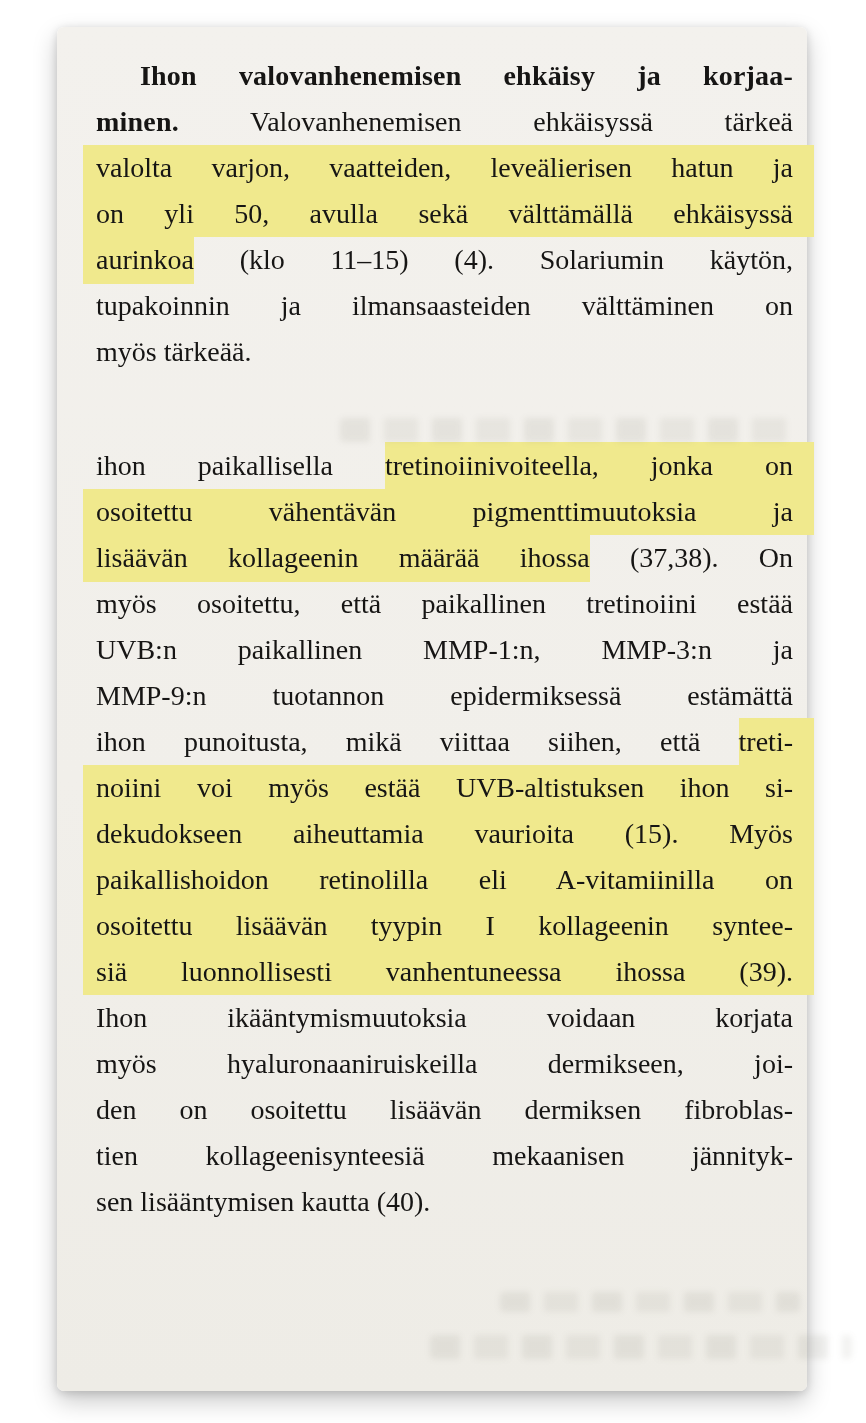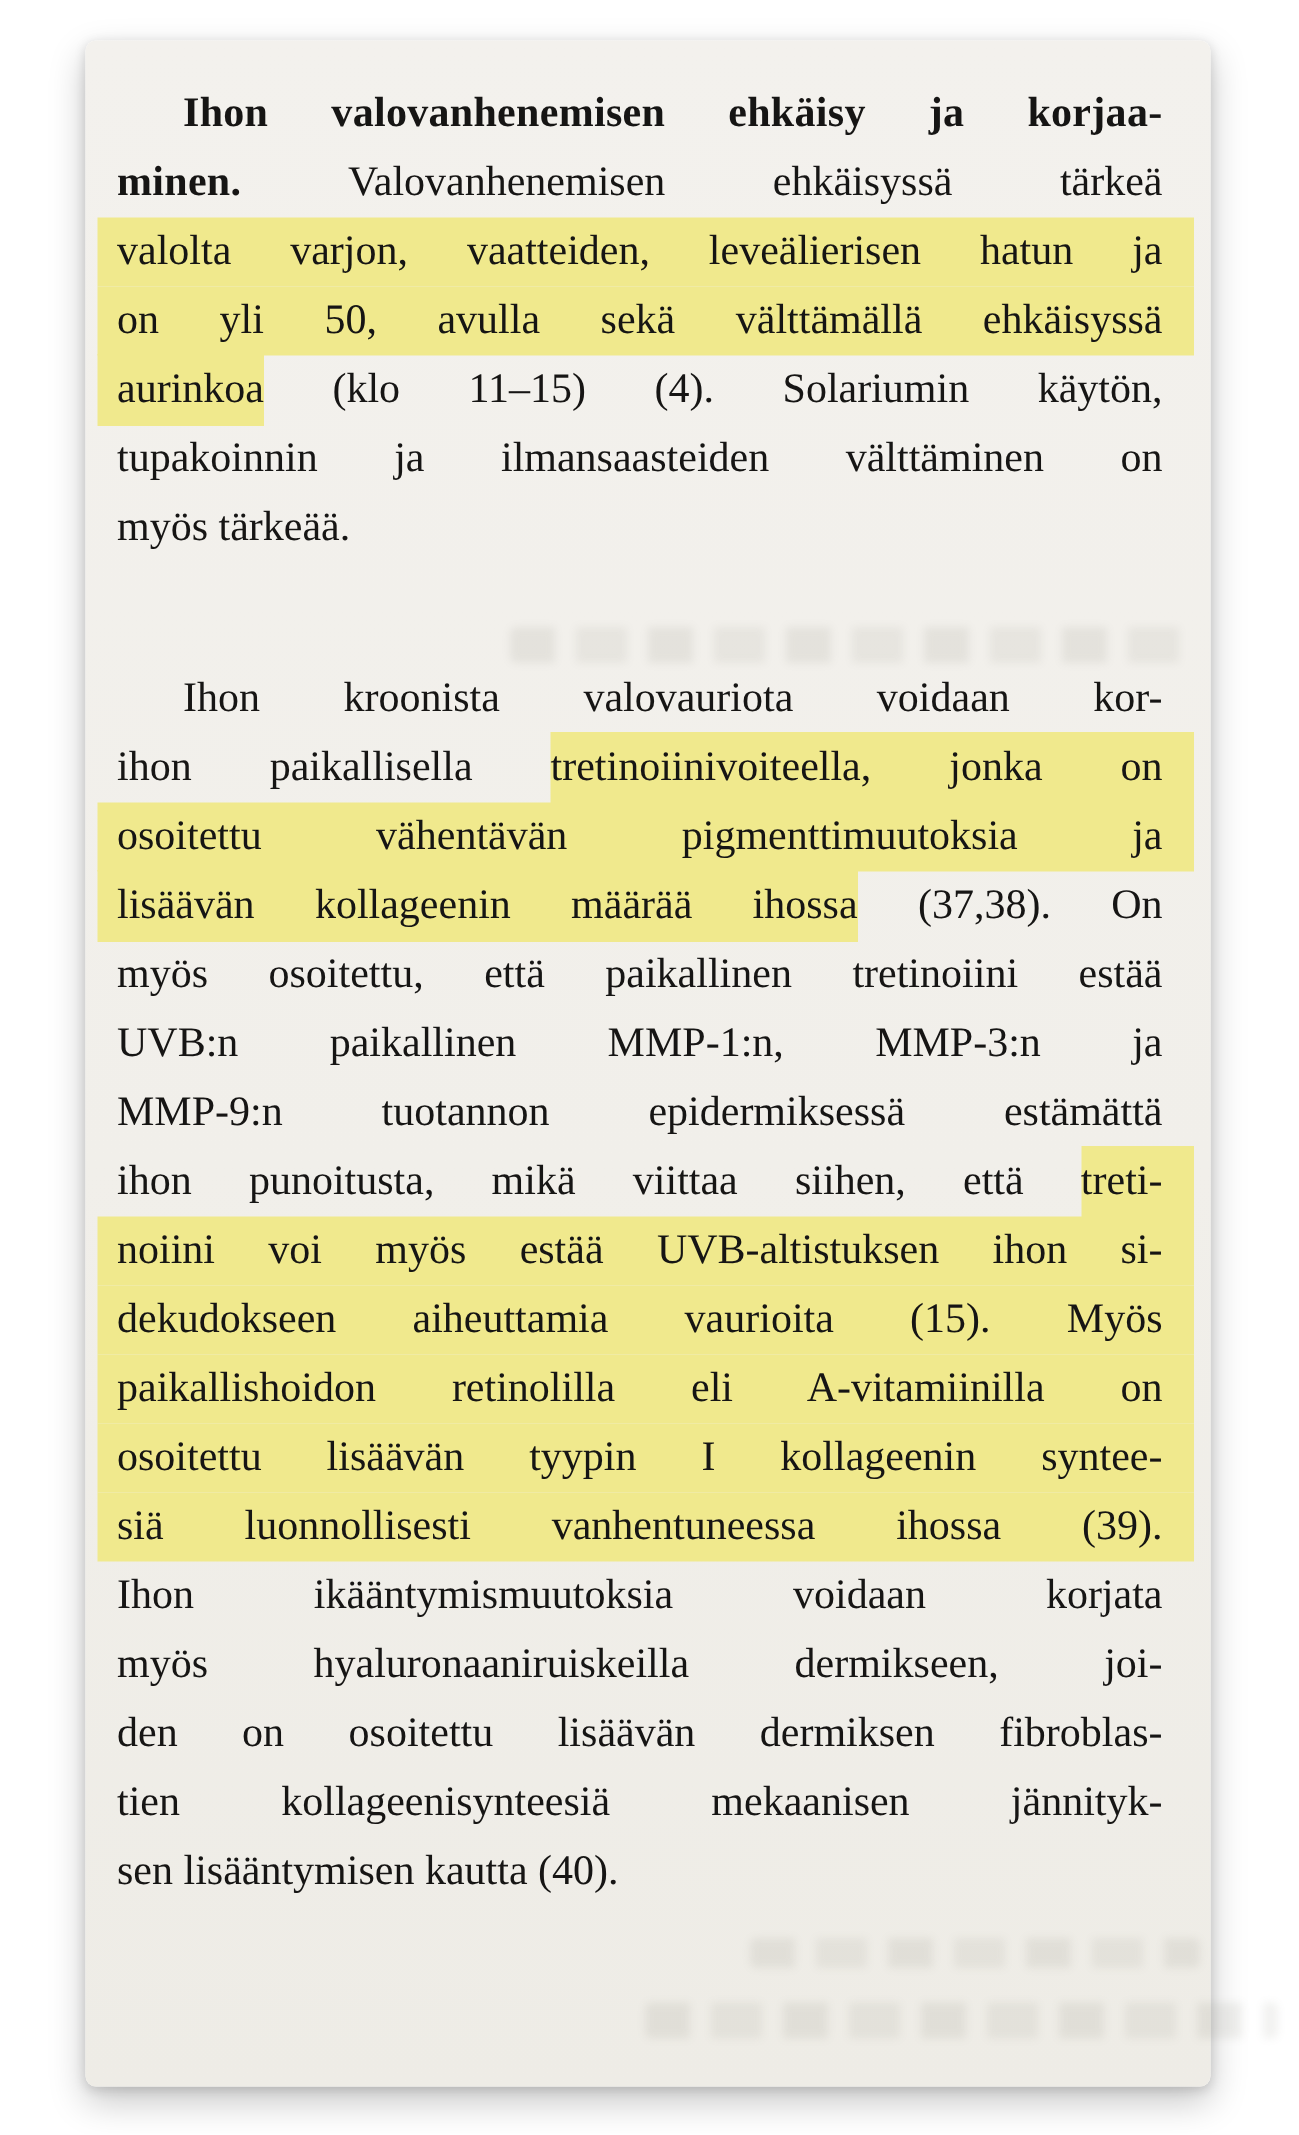--- a/index.html
+++ b/index.html
@@ -22,21 +22,21 @@
     left: 57px;
     top: 27px;
     width: 750px;
     height: 1364px;
     background: linear-gradient(180deg, #f3f1ed 0%, #f1efea 55%, #eeece6 100%);
     border-radius: 7px;
     box-shadow: 0 10px 24px rgba(0,0,0,0.22), 0 2px 8px rgba(0,0,0,0.14);
   }
   .page-text {
     position: absolute;
-    left: 21px;
+    left: 39px;
     top: 26px;
     width: 697px;
     color: #161514;
     font-size: 28px;
     line-height: 46px;
     text-align: justify;
     -moz-text-align-last: justify;
   }
   .paragraph + .paragraph { margin-top: 68px; }
   .line {
@@ -82,21 +82,20 @@
         <div class="paragraph">
           <div class="line indent"><span class="bold">Ihon valovanhenemisen ehkäisy ja korjaa-</span></div>
           <div class="line"><span class="bold">minen.</span><span> Valovanhenemisen ehkäisyssä tärkeä</span></div>
           <div class="line hl-full"><span>valolta varjon, vaatteiden, leveälierisen hatun ja</span></div>
           <div class="line hl-full"><span>on yli 50, avulla sekä välttämällä ehkäisyssä</span></div>
           <div class="line"><span class="hl hl-left">aurinkoa</span><span> (klo 11–15) (4). Solariumin käytön,</span></div>
           <div class="line"><span>tupakoinnin ja ilmansaasteiden välttäminen on</span></div>
           <div class="line last"><span>myös tärkeää.</span></div>
         </div>
         <div class="paragraph">
-          <div class="line indent"><span>Ihon kroonista valovauriota voidaan kor-</span></div>
           <div class="line"><span>ihon paikallisella </span><span class="hl hl-right">tretinoiinivoiteella, jonka on</span></div>
           <div class="line hl-full"><span>osoitettu vähentävän pigmenttimuutoksia ja</span></div>
           <div class="line"><span class="hl hl-left">lisäävän kollageenin määrää ihossa</span><span> (37,38). On</span></div>
           <div class="line"><span>myös osoitettu, että paikallinen tretinoiini estää</span></div>
           <div class="line"><span>UVB:n paikallinen MMP-1:n, MMP-3:n ja</span></div>
           <div class="line"><span>MMP-9:n tuotannon epidermiksessä estämättä</span></div>
           <div class="line"><span>ihon punoitusta, mikä viittaa siihen, että </span><span class="hl hl-right">treti-</span></div>
           <div class="line hl-full"><span>noiini voi myös estää UVB-altistuksen ihon si-</span></div>
           <div class="line hl-full"><span>dekudokseen aiheuttamia vaurioita (15). Myös</span></div>
           <div class="line hl-full"><span>paikallishoidon retinolilla eli A-vitamiinilla on</span></div>

